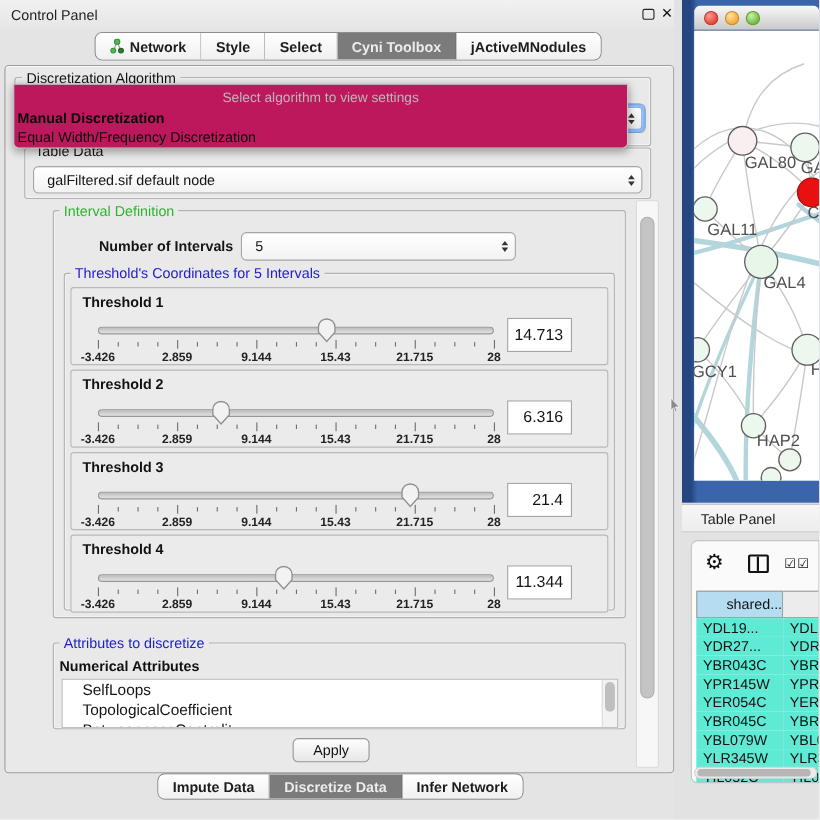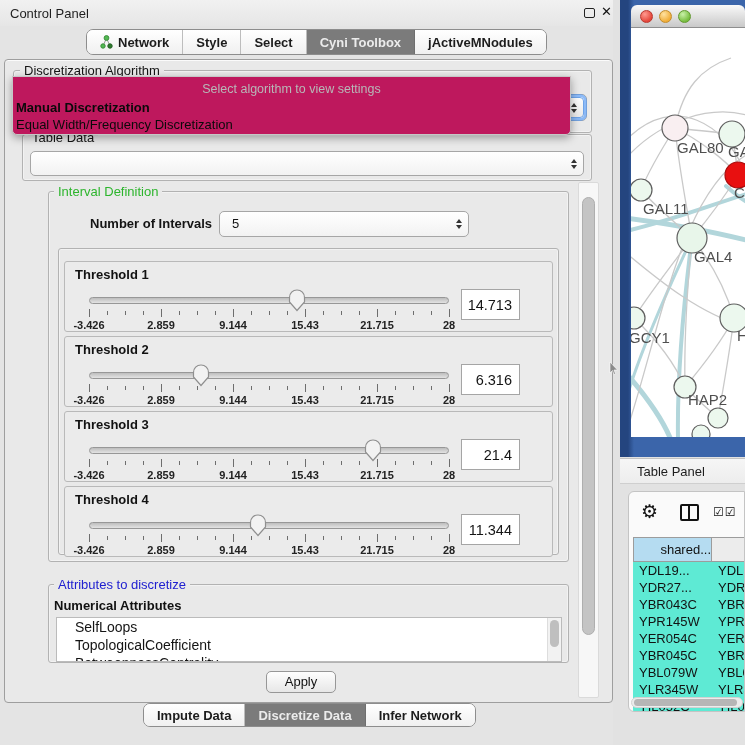--- a/index.html
+++ b/index.html
@@ -167,38 +167,40 @@
 
   <div class="popup">
     <div class="pp-placeholder">Select algorithm to view settings</div>
     <div class="pp-opt1">Manual Discretization</div>
     <div class="pp-opt2">Equal Width/Frequency Discretization</div>
   </div>
 
   <div class="group tdata-group"></div>
   <div class="group-title t-black tdata-label">Table Data</div>
   <div class="combo tdata-combo">
+    <span class="cv">galFiltered.sif default node</span>
     <div class="arrows">
         <div class="arr-up"></div>
         <div class="arr-dn"></div>
       </div>
   </div>
 
   <div class="group interval-group"></div>
   <div class="group-title t-green interval-title">Interval Definition</div>
   <div class="noi-label">Number of Intervals</div>
   <div class="combo noi-combo">
     <span class="cv">5</span>
     <div class="arrows">
         <div class="arr-up"></div>
         <div class="arr-dn"></div>
       </div>
   </div>
 
   <div class="group coords-group"></div>
+  <div class="group-title t-blue coords-title">Threshold's Coordinates for 5 Intervals</div>
 
   <div class="thr" style="top:261px">
     <div class="thr-title">Threshold 1</div>
     <div class="slider-zone">
       <div class="track"></div>
       <div class="handle" style="left: 57.7197%;">
         <svg width="19" height="23" viewBox="0 0 19 23">
             <path d="M9.5,1 C13.8,1 17,4.2 17,8.4 L17,13 L9.5,21.5 L2,13 L2,8.4 C2,4.2 5.2,1 9.5,1 Z" fill="#f2f2f2" stroke="#8f8f8f" stroke-width="1.2"></path>
           </svg>
       </div>

